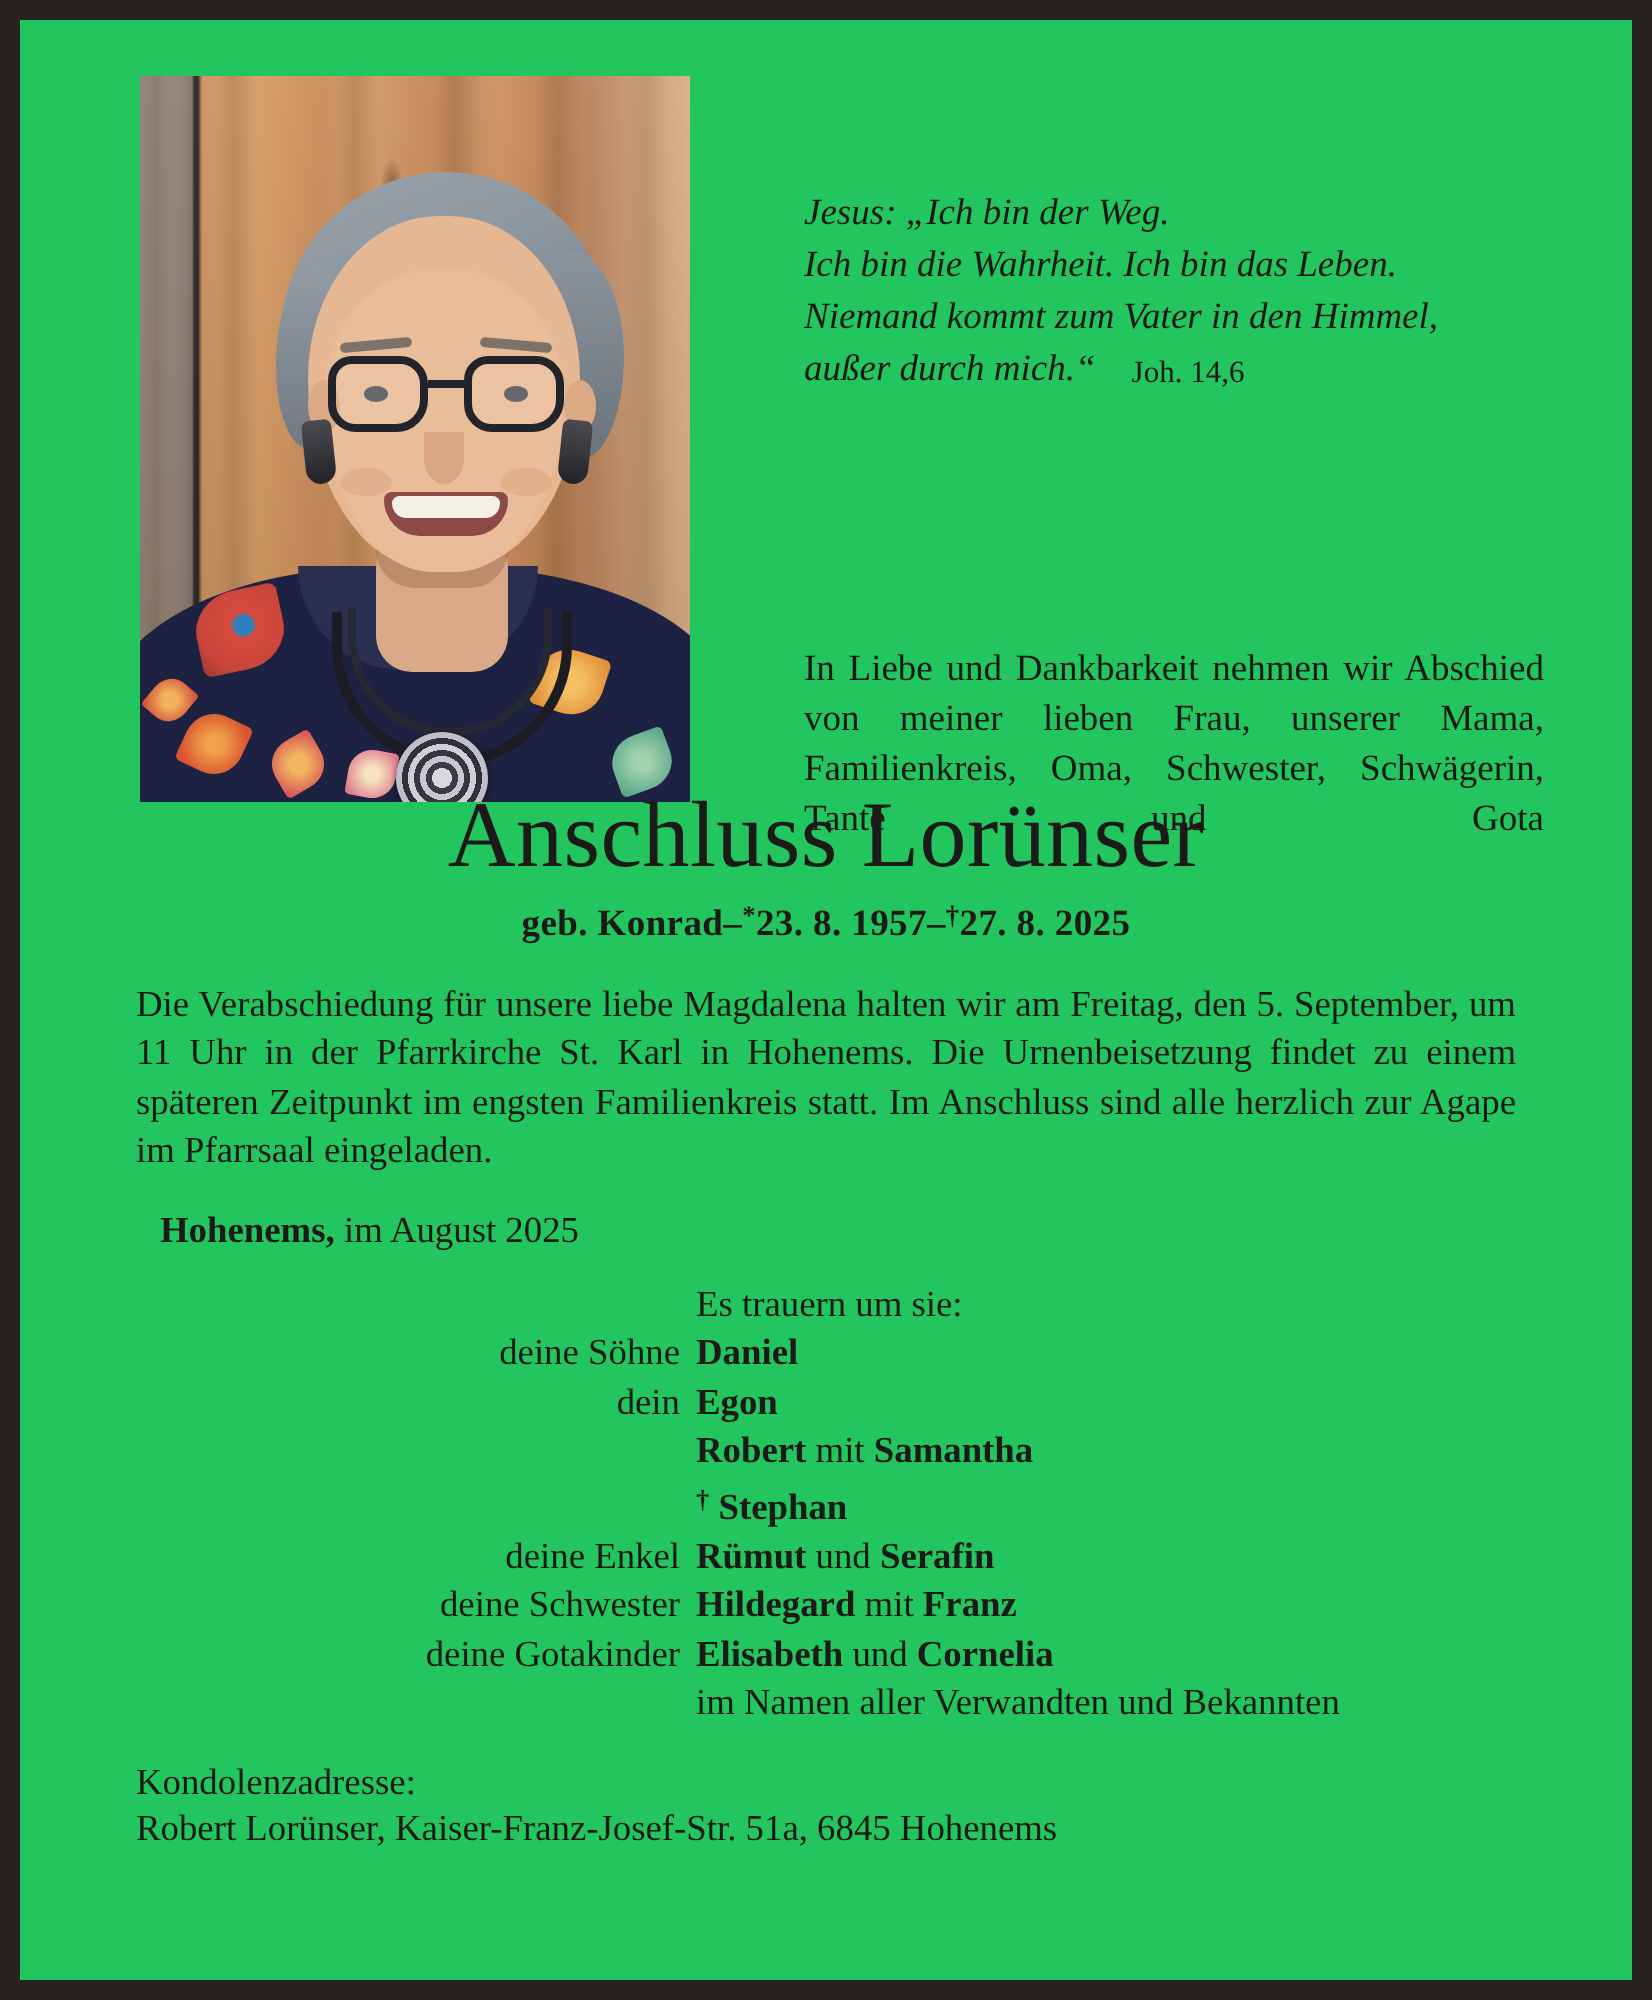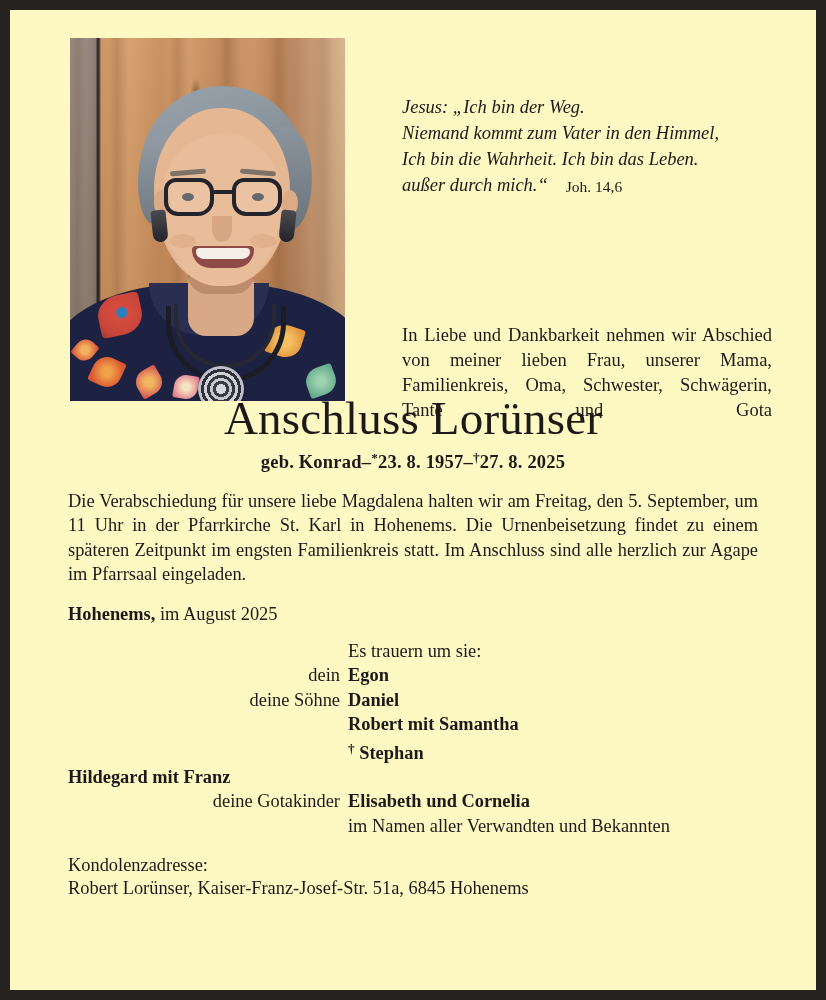--- a/index.html
+++ b/index.html
@@ -21,21 +21,21 @@
     width: 826px;
     height: 1000px;
     background: #262220;
     padding: 10px;
   }
   .notice-page {
     box-sizing: border-box;
     position: relative;
     width: 100%;
     height: 100%;
-    background: #fef9c3;
+    background: #22c55e;
     padding: 0;
   }
 
   
   .top-area {
     position: relative;
     height: 372px;
   }
 
   .portrait {
@@ -282,34 +282,34 @@
   
   .body-wrap { padding: 0 58px; }
   .para {
     font-size: 18.4px;
     line-height: 24.5px;
     text-align: justify;
     margin-top: 16px;
   }
   .para-last-justify { text-align-last: left; }
   .place-line { font-size: 18.4px; margin-top: 17px; }
-  .place-line b { font-weight: bold; }
+  .place-line b { font-weight: bold; margin-left: 12px; }
 
   
   .mourners { margin-top: 14px; font-size: 18.4px; line-height: 24.5px; }
   .mourn-head { margin-left: 280px; }
   .mourn-row { display: flex; }
   .mourn-rel {
     width: 280px;
     text-align: right;
     padding-right: 8px;
     box-sizing: border-box;
   }
   .mourn-names { flex: 1; font-weight: bold; }
-  .mourn-names .plain { font-weight: bold; }
+  .mourn-names .plain { font-weight: normal; }
   .mourn-names sup { font-size: .72em; vertical-align: .42em; }
   .mourn-foot { margin-left: 280px; }
 
   
   .cond-label { font-size: 18.4px; margin-top: 17px; }
   .cond-addr { font-size: 18.4px; line-height: 24.5px; }
 </style>
 </head>
 <body>
 
@@ -366,22 +366,22 @@
         </div>
 
         <div class="necklace-cord"></div>
         <div class="necklace-cord2"></div>
         <div class="pendant"></div>
       </div>
     </div>
 
     <div class="verse">
       <div>Jesus: „Ich bin der Weg.</div>
+      <div>Ich bin die Wahrheit. Ich bin das Leben.</div>
       <div>Niemand kommt zum Vater in den Himmel,</div>
-      <div>Ich bin die Wahrheit. Ich bin das Leben.</div>
       <div>außer durch mich.“</div>
       <div class="verse-ref">Joh. 14,6</div>
     </div>
 
     <div class="dedication">In Liebe und Dankbarkeit nehmen wir Abschied von meiner lieben Frau, unserer Mama, Familienkreis, Oma, Schwester, Schwägerin, Tante und Gota</div>
   </div>
 
   <div class="name-block">
     <div class="deceased-name">Anschluss Lorünser</div>
     <div class="birth-death">
@@ -394,36 +394,41 @@
     <div class="para para-last-justify">Die Verabschiedung für unsere liebe Magdalena halten wir am Freitag, den 5. September, um 11 Uhr in der Pfarrkirche St. Karl in Hohenems. Die Urnenbeisetzung findet zu einem späteren Zeitpunkt im engsten Familienkreis statt. Im Anschluss sind alle herzlich zur Agape im Pfarrsaal eingeladen.</div>
 
     <div class="place-line">
       <b>Hohenems,</b><span> im August 2025</span>
     </div>
 
     <div class="mourners">
       <div class="mourn-head">Es trauern um sie:</div>
 
       <div class="mourn-row">
+        <div class="mourn-rel">deine Söhne</div>
+        <div class="mourn-names">Daniel</div>
+      </div>
+      <div class="mourn-row">
         <div class="mourn-rel">dein</div>
         <div class="mourn-names">Egon</div>
       </div>
       <div class="mourn-row">
-        <div class="mourn-rel">deine Söhne</div>
-        <div class="mourn-names">Daniel</div>
-      </div>
-      <div class="mourn-row">
         <div class="mourn-rel"></div>
         <div class="mourn-names">Robert <span class="plain">mit</span> Samantha</div>
       </div>
       <div class="mourn-row">
         <div class="mourn-rel"></div>
         <div class="mourn-names"><sup>†</sup> Stephan</div>
       </div>
       <div class="mourn-row">
+        <div class="mourn-rel">deine Enkel</div>
+        <div class="mourn-names">Rümut <span class="plain">und</span> Serafin</div>
+      </div>
+      <div class="mourn-row">
+        <div class="mourn-rel">deine Schwester</div>
         <div class="mourn-names">Hildegard <span class="plain">mit</span> Franz</div>
       </div>
       <div class="mourn-row">
         <div class="mourn-rel">deine Gotakinder</div>
         <div class="mourn-names">Elisabeth <span class="plain">und</span> Cornelia</div>
       </div>
 
       <div class="mourn-foot">im Namen aller Verwandten und Bekannten</div>
     </div>
 

